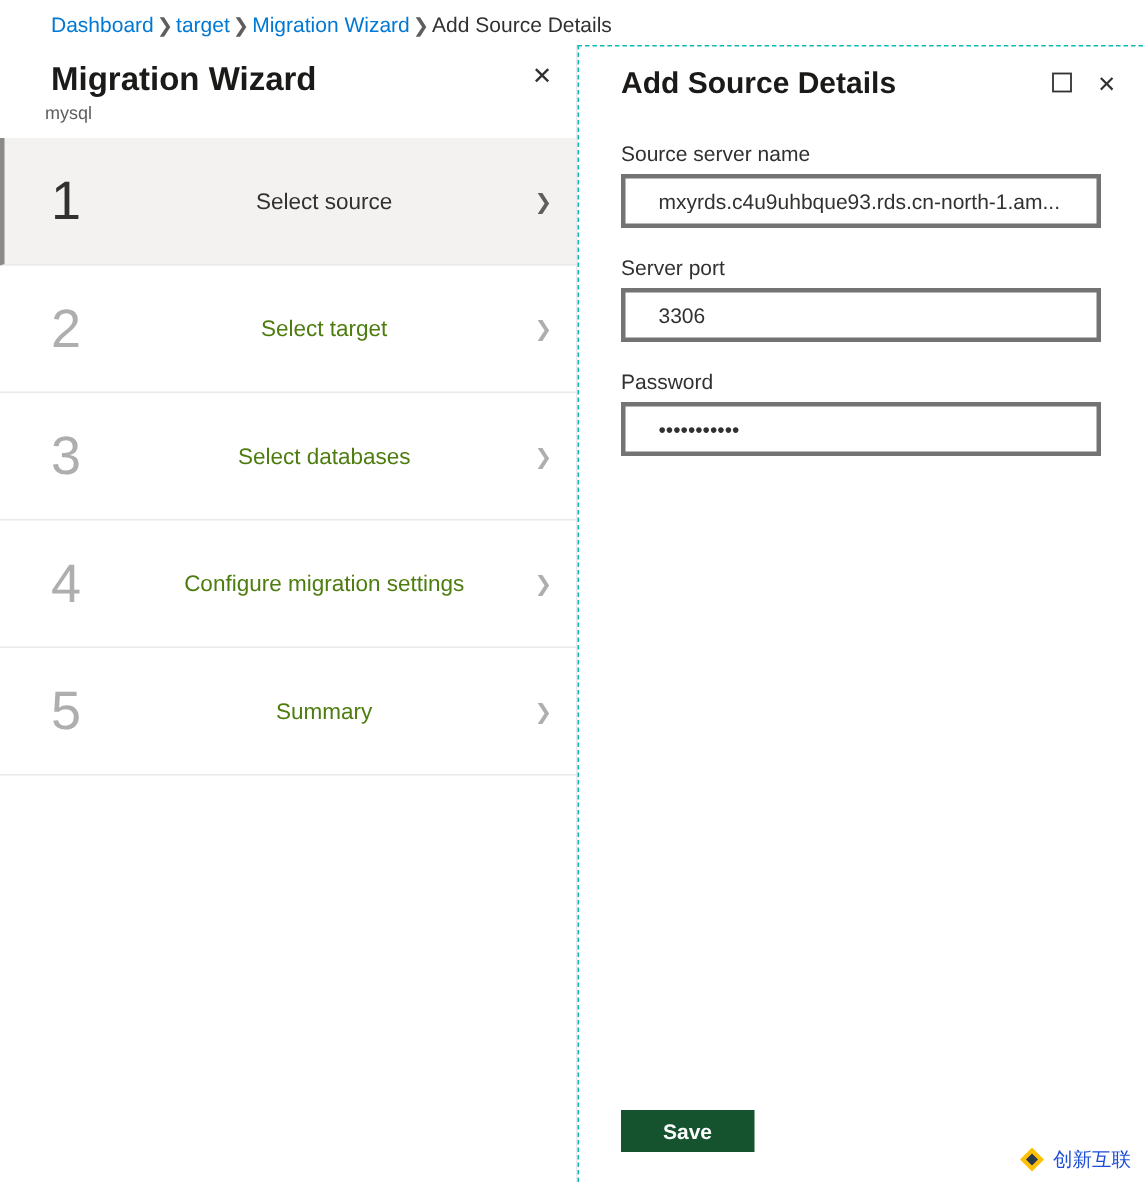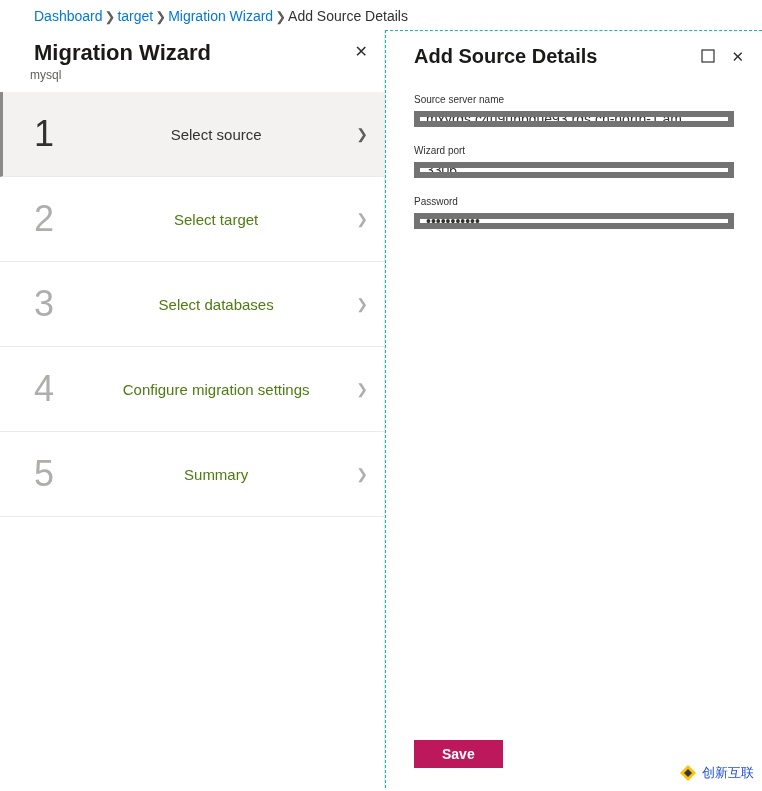--- a/index.html
+++ b/index.html
@@ -121,40 +121,40 @@
       font-size: 15px;
       line-height: 1;
     }
     .form {
       padding: 16px 28px 0 28px;
       flex: 1;
     }
     .field { margin-bottom: 18px; }
     .field label {
       display: block;
-      font-size: 10px;
+      font-size: 14px;
       color: #323130;
       margin-bottom: 6px;
       font-weight: 400;
     }
     .field input {
       width: 100%;
-      height: 16px;
-      padding: 0 6px;
-      border: 6px solid #737373;
+      height: 36px;
+      padding: 0 22px;
+      border: 3px solid #737373;
       font-size: 14px;
       font-family: inherit;
       color: #323130;
       outline: none;
     }
     .footer {
       padding: 12px 28px 20px 28px;
     }
     .save-btn {
-      background: #be185d;
+      background: #14532d;
       color: #ffffff;
       border: none;
       padding: 6px 28px;
       font-size: 14px;
       font-weight: 600;
       cursor: pointer;
       font-family: inherit;
     }
     .watermark {
       position: absolute;
@@ -229,21 +229,21 @@
         </span>
         <span class="icon-btn">✕</span>
       </div>
     </div>
     <div class="form">
       <div class="field">
         <label>Source server name</label>
         <input type="text" value="mxyrds.c4u9uhbque93.rds.cn-north-1.am..." style="">
       </div>
       <div class="field">
-        <label>Wizard port</label>
+        <label>Server port</label>
         <input type="text" value="3306" style="">
       </div>
       <div class="field">
         <label>Password</label>
         <input type="text" value="•••••••••••" style="">
       </div>
     </div>
     <div class="footer">
       <button class="save-btn">Save</button>
     </div>

